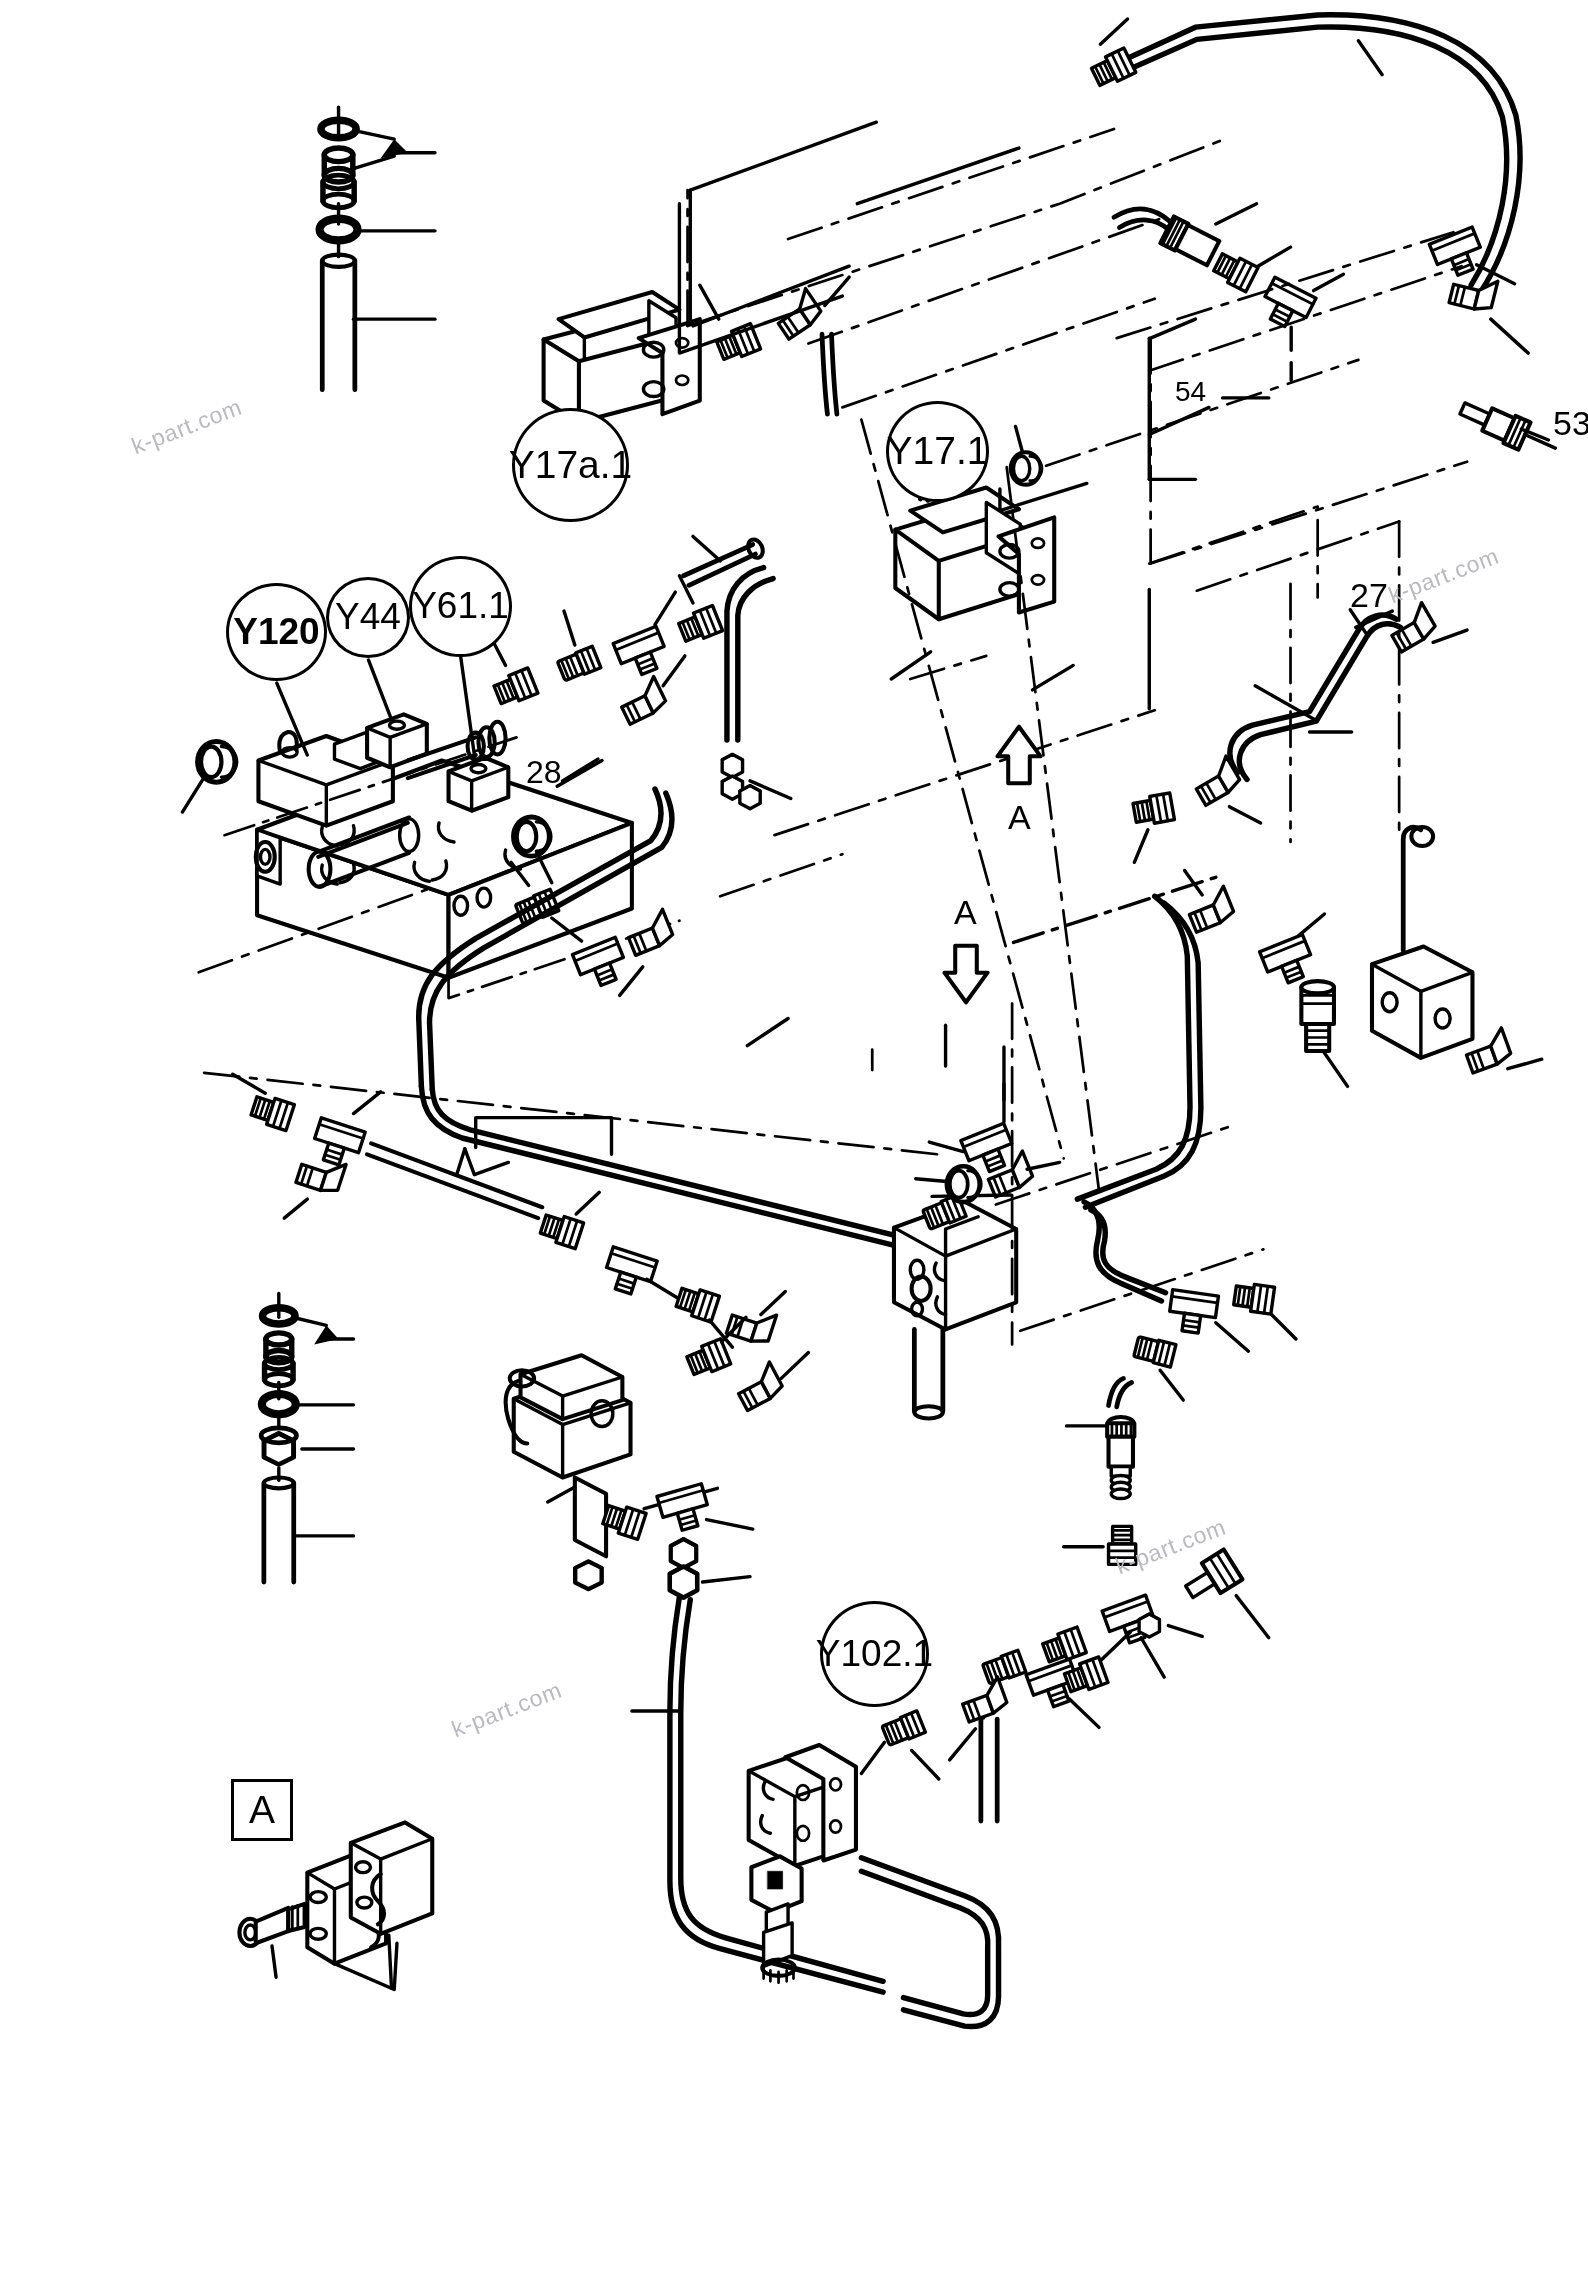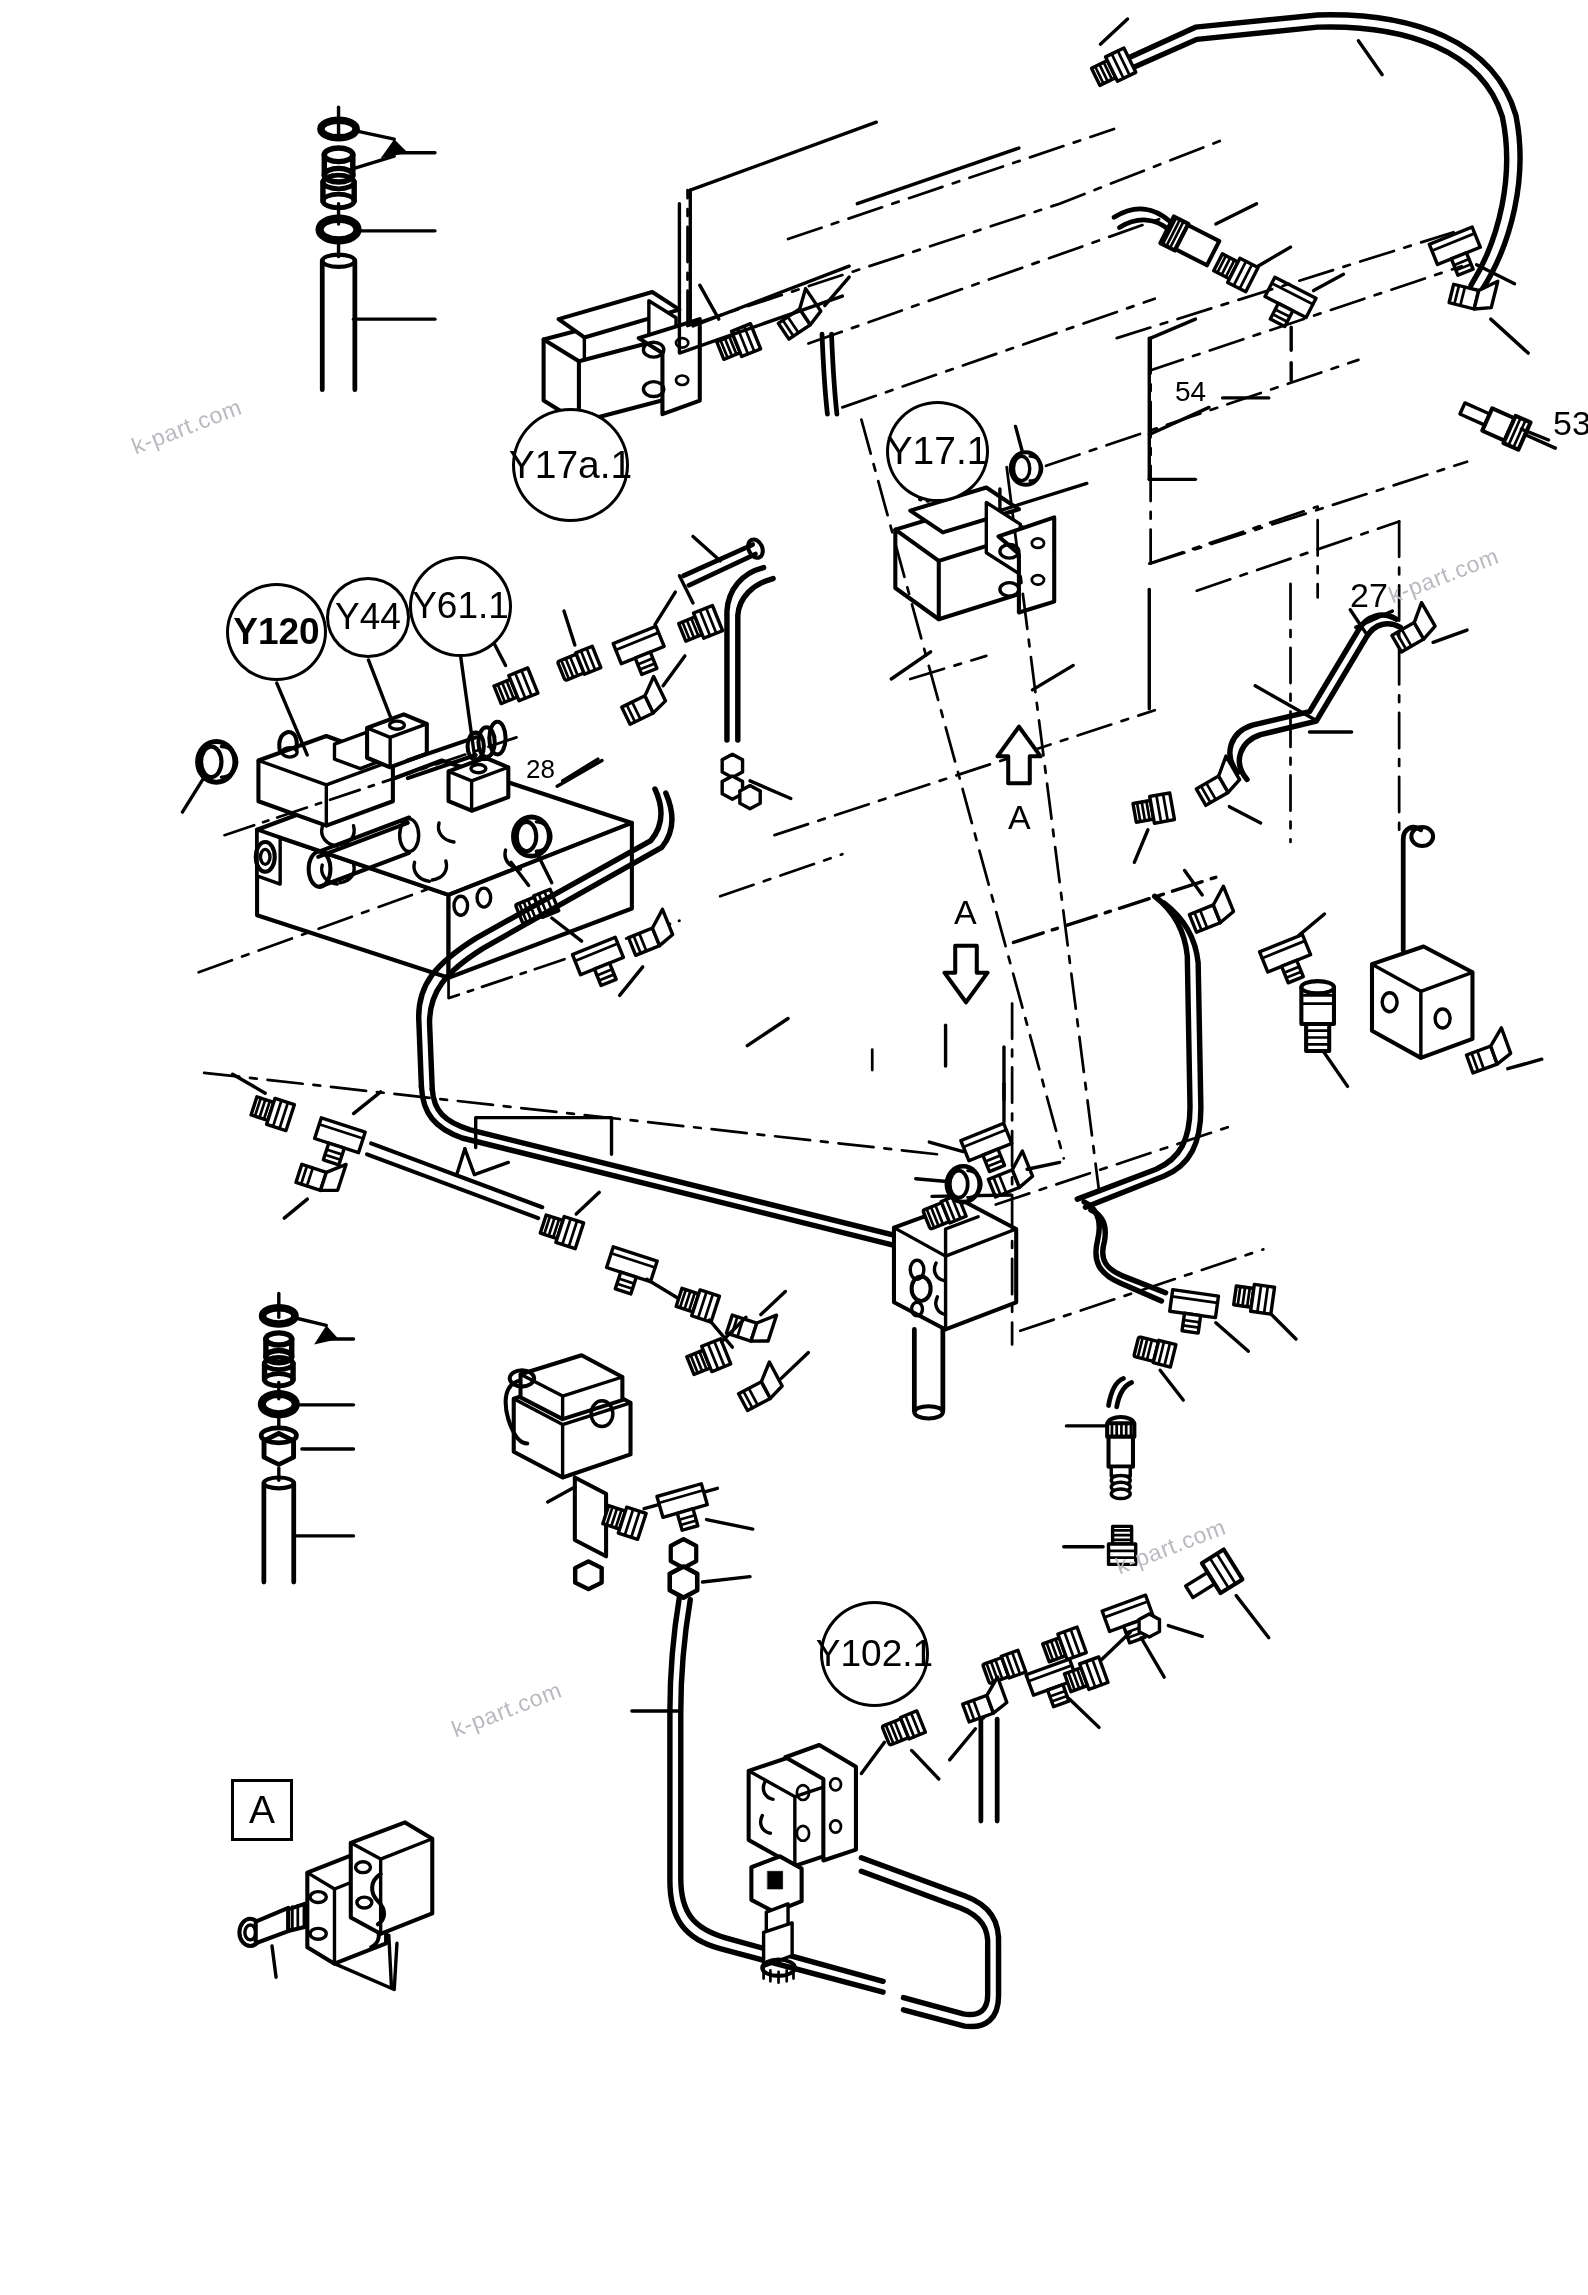--- a/index.html
+++ b/index.html
@@ -765,21 +765,21 @@
   <div class="balloon" style="left:326px;top:577px;width:84px;height:81px;font-size:37px;">
     <span>Y44</span>
   </div>
   <div class="balloon" style="left:409px;top:556px;width:103px;height:101px;font-size:37px;">
     <span>Y61.1</span>
   </div>
   <div class="balloon" style="left:776px;top:1601px;width:109px;height:106px;font-size:37px;margin-left:44px;">
     <span>Y102.1</span>
   </div>
 
-  <div class="numlabel" style="left:526px;top:756px;font-size:26px;">28</div>
+  <div class="numlabel" style="left:526px;top:756px;font-size:32px;">28</div>
   <div class="numlabel" style="left:1175px;top:378px;font-size:28px;">54</div>
   <div class="numlabel" style="left:1553px;top:406px;font-size:34px;">53</div>
   <div class="numlabel" style="left:1350px;top:578px;font-size:34px;">27</div>
 
   <svg style="position:absolute;left:993px;top:724px;width:52px;height:62px;" viewBox="0 0 76 92" xmlns="http://www.w3.org/2000/svg">
     <path d="M38,4 L70,48 L54,48 L54,88 L22,88 L22,48 L6,48 Z" fill="#fff" stroke="#000" stroke-width="6" stroke-linejoin="round"></path>
   </svg>
   <div class="sectionletter" style="left:1008px;top:800px;font-size:34px;">A</div>
 
   <div class="sectionletter" style="left:954px;top:895px;font-size:34px;">A</div>

